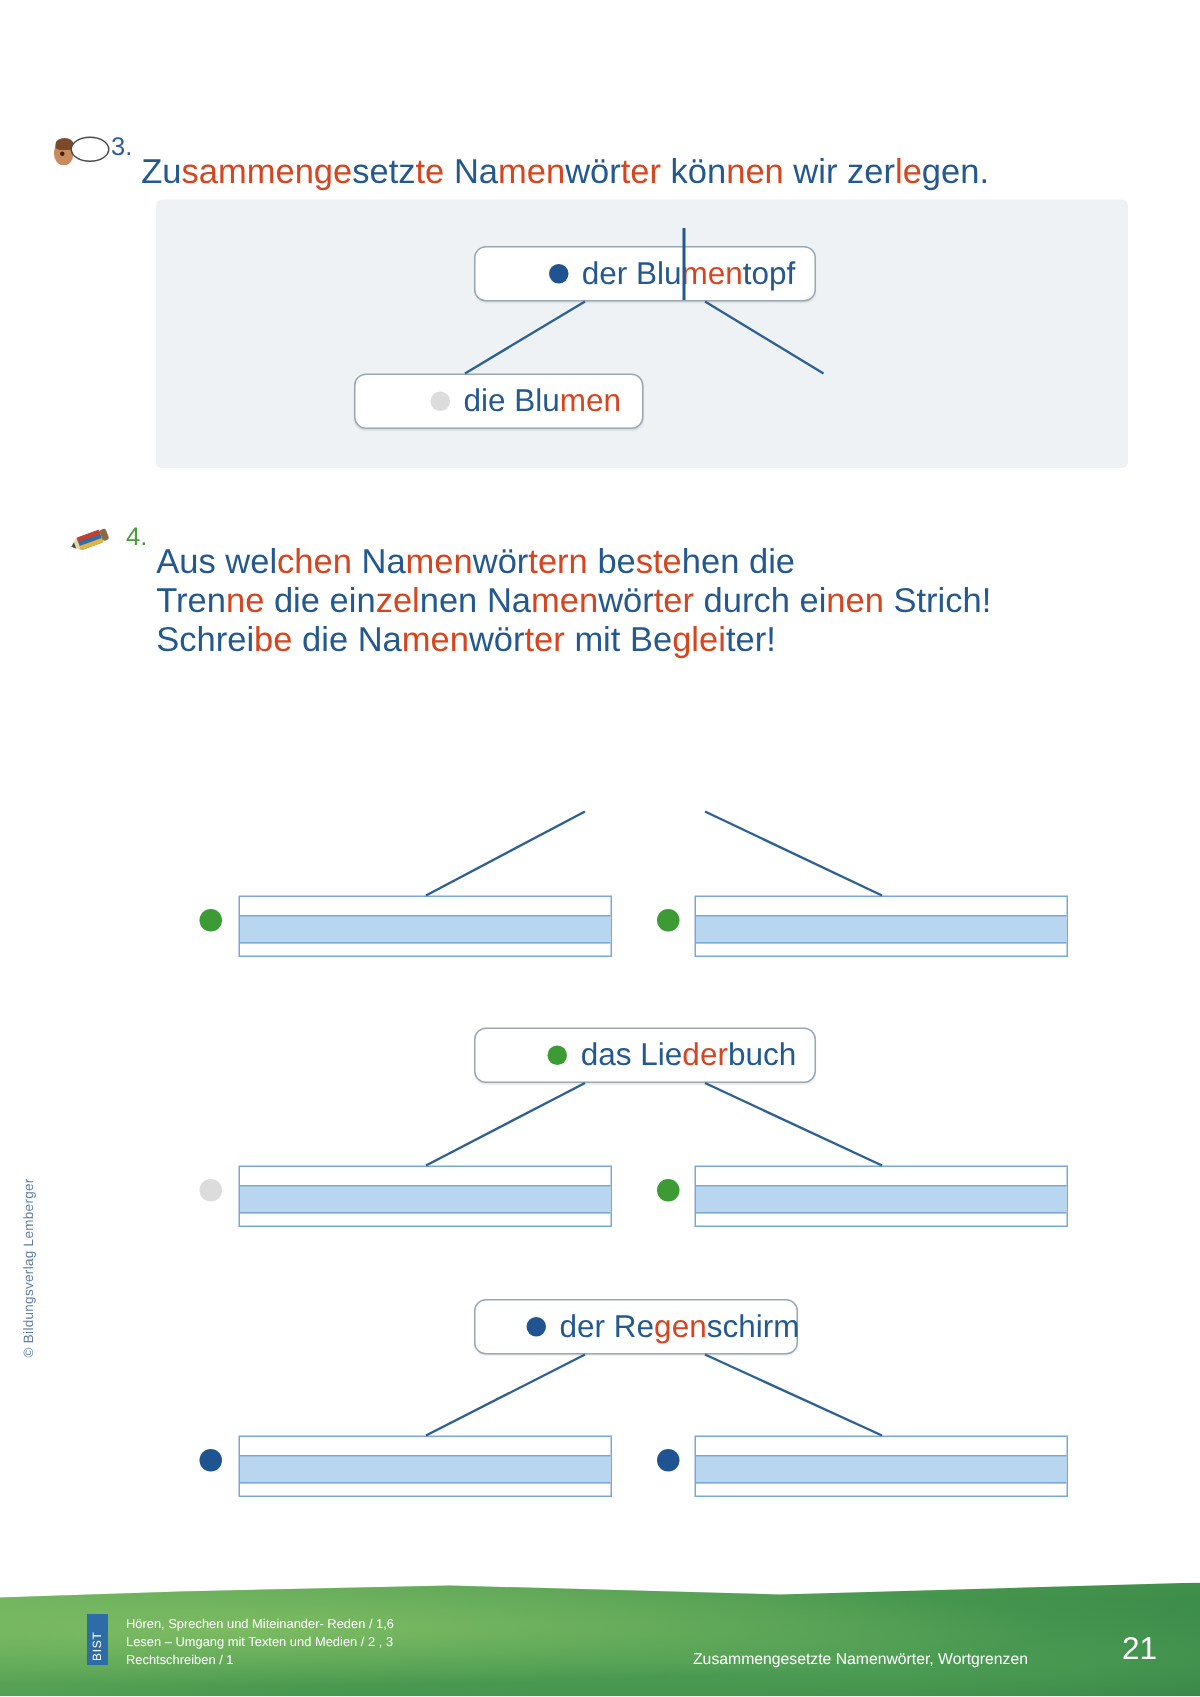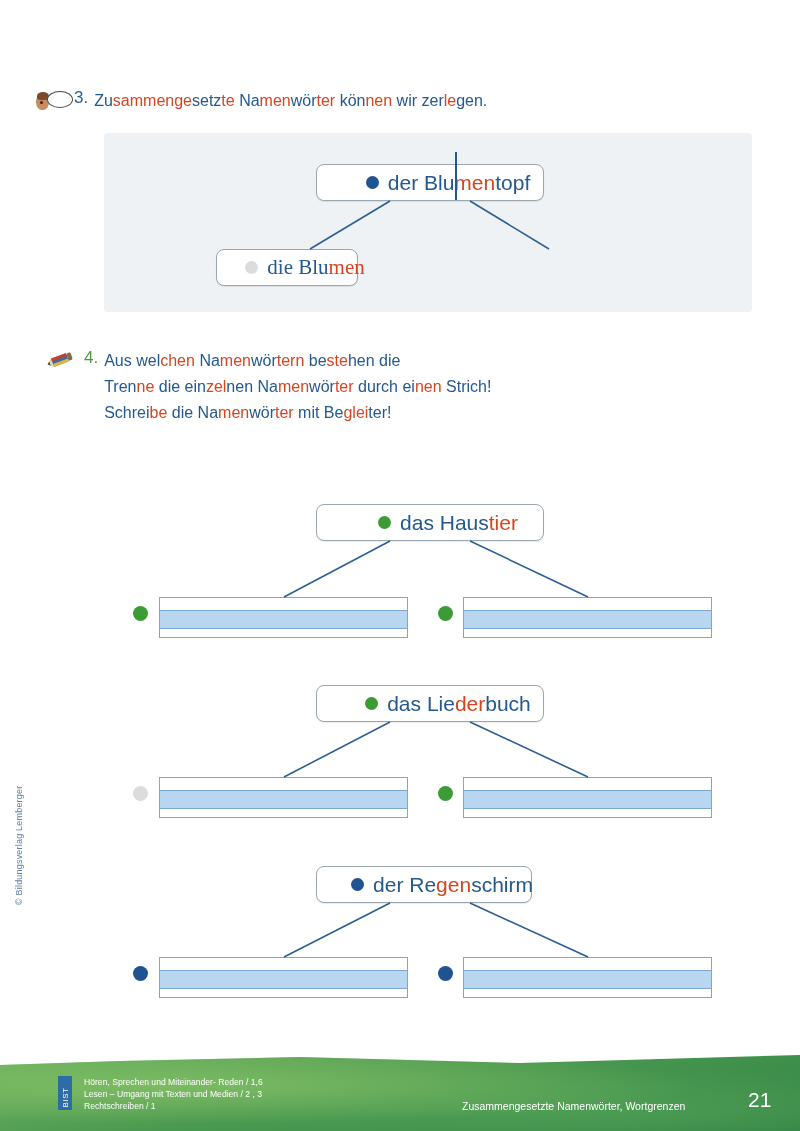--- a/index.html
+++ b/index.html
@@ -88,22 +88,23 @@
     width: 30px; height: 14px;
     transform: rotate(-20deg);
   }
 
   .ex-num {
     font-size: 17px;
     flex: none;
     padding-right: 6px;
   }
   .ex-text {
-    font-size: 16px;
+    font-size: 23px;
     line-height: 26px;
+    margin-top: 13px;
   }
   .num-blue { color: #2a5d9e; }
   .num-green { color: #4b9b3d; }
 
   .sy-b { color: #24598f; }
   .sy-r { color: #d5451f; }
 
   
   .panel {
     position: absolute;
@@ -254,21 +255,21 @@
   </div>
 
   <div class="panel" style="left:104px; top:133px; width:648px; height:179px;"></div>
 
   <div class="card" style="left:316px; top:164px; width:228px; height:37px;">
     <span class="dot dot-blue"></span>
     <span><span class="sy-b">der </span><span class="sy-b">Blu</span><span class="sy-r">men</span><span class="sy-b">topf</span></span>
   </div>
   <div class="splitline" style="left:455px; top:152px; height:48px;"></div>
 
-  <div class="card" style="left:216px; top:249px; width:142px; height:37px;font-family:Liberation Serif, serif;">
+  <div class="card" style="left:236px; top:249px; width:193px; height:37px;">
     <span class="dot dot-gray"></span>
     <span><span class="sy-b">die </span><span class="sy-b">Blu</span><span class="sy-r">men</span></span>
   </div>
 
 
   <div class="ex-head" style="left:44px; top:348px; width:720px;">
     <div class="ex-icon">
       <svg class="ico-pencil" viewBox="0 0 34 14" xmlns="http://www.w3.org/2000/svg">
         <path d="M2 7 L8 2 L8 12 Z" fill="#e8d8a8"></path>
         <path d="M2 7 L5 4.5 L5 9.5 Z" fill="#4a4a4a"></path>
@@ -279,24 +280,20 @@
       </svg>
     </div>
     <div class="ex-num num-green">4.</div>
     <div class="ex-text">
       <div><span class="sy-b">Aus </span><span class="sy-b">wel</span><span class="sy-r">chen</span><span class="sy-b"> </span><span class="sy-b">Na</span><span class="sy-r">men</span><span class="sy-b">wör</span><span class="sy-r">tern</span><span class="sy-b"> </span><span class="sy-b">be</span><span class="sy-r">ste</span><span class="sy-b">hen</span><span class="sy-b"> die</span></div>
       <div><span class="sy-b">Tren</span><span class="sy-r">ne</span><span class="sy-b"> die </span><span class="sy-b">ein</span><span class="sy-r">zel</span><span class="sy-b">nen</span><span class="sy-b"> </span><span class="sy-b">Na</span><span class="sy-r">men</span><span class="sy-b">wör</span><span class="sy-r">ter</span><span class="sy-b"> durch </span><span class="sy-b">ei</span><span class="sy-r">nen</span><span class="sy-b"> Strich!</span></div>
       <div><span class="sy-b">Schrei</span><span class="sy-r">be</span><span class="sy-b"> die </span><span class="sy-b">Na</span><span class="sy-r">men</span><span class="sy-b">wör</span><span class="sy-r">ter</span><span class="sy-b"> mit </span><span class="sy-b">Be</span><span class="sy-r">glei</span><span class="sy-b">ter!</span></div>
     </div>
   </div>
 
-  <div class="card" style="left:316px; top:504px; width:228px; height:37px;">
-    <span class="dot dot-green"></span>
-    <span><span class="sy-b">das </span><span class="sy-b">Haus</span><span class="sy-r">tier</span></span>
-  </div>
   <div class="standalone-dot dot-green" style="left:133px; top:606px;"></div>
   <div class="ruler" style="left:159px; top:597px; width:249px; height:41px;">
     <div class="band"></div>
   </div>
   <div class="standalone-dot dot-green" style="left:438px; top:606px;"></div>
   <div class="ruler" style="left:463px; top:597px; width:249px; height:41px;">
     <div class="band"></div>
   </div>
 
   <div class="card" style="left:316px; top:685px; width:228px; height:37px;">

